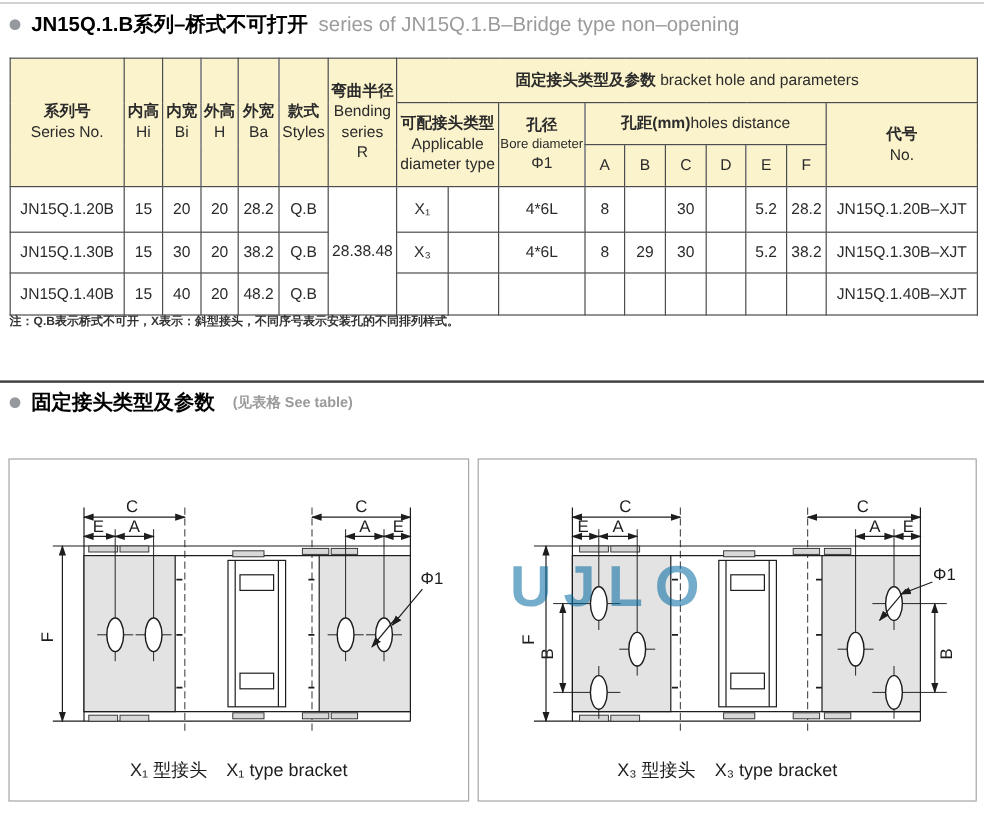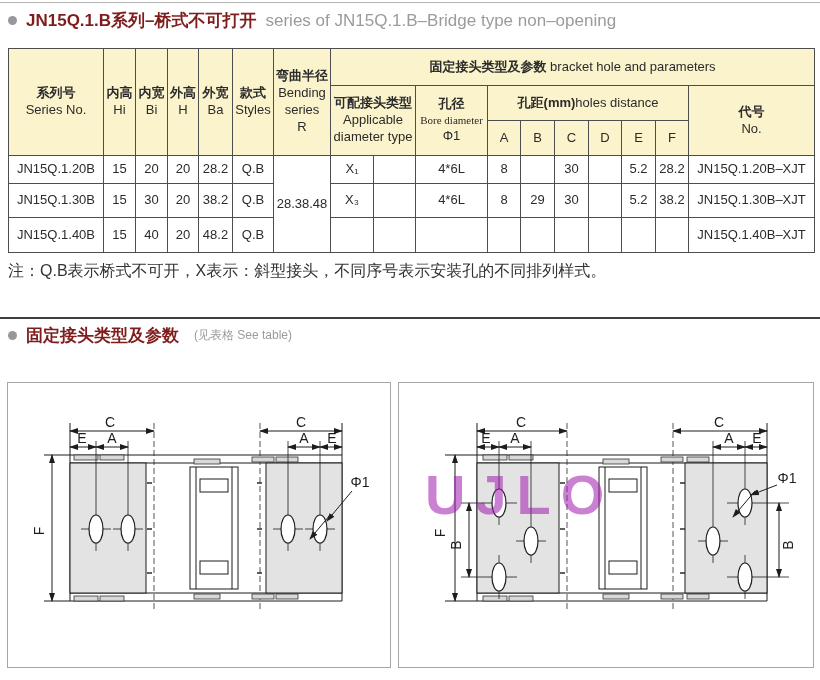--- a/index.html
+++ b/index.html
@@ -5,45 +5,45 @@
   html,body{margin:0;padding:0;background:#fff;}
   .page{position:relative;width:820px;height:680px;background:#ffffff;overflow:hidden;
         font-family:"Liberation Sans","DejaVu Sans",sans-serif;color:#2b2b2b;}
   .hr-top{position:absolute;left:0;top:2px;width:820px;height:1px;background:#b3b3b3;}
   .hr-mid{position:absolute;left:0;top:317px;width:820px;height:2px;background:#3d3d3d;}
 
   .sec-head{position:absolute;left:8px;display:flex;align-items:center;gap:9px;white-space:nowrap;}
   .sec1{top:9px;}
   .sec2{top:324px;}
   .bullet{width:9px;height:9px;border-radius:50%;background:#95989c;flex:0 0 auto;}
-  .t-zh{color:#7f1d1d;font-weight:bold;font-size:17px;}
+  .t-zh{color:#000000;font-weight:bold;font-size:17px;}
   .t-en{color:#9b9b9b;font-size:17px;text-align:right;}
-  .t-hint{color:#9b9b9b;font-size:12px;margin-left:6px;}
+  .t-hint{color:#9b9b9b;font-size:12px;margin-left:6px;font-weight:bold;}
 
   table.spec{position:absolute;left:8px;top:48px;width:806px;border-collapse:collapse;table-layout:fixed;}
   table.spec th,table.spec td{border:1px solid #4d4d4d;padding:0;text-align:center;vertical-align:middle;
         font-size:13px;font-weight:normal;color:#2b2b2b;line-height:1.3;overflow:hidden;}
   table.spec thead th{background:#faf3cc;}
   .ln{display:block;}
   .b{font-weight:bold;}
-  .sm{font-size:11px;font-family:Liberation Serif, serif;}
+  .sm{font-size:11px;}
   td.cell-series{text-align:left;padding-left:7px;}
 
-  .note{position:absolute;left:8px;font-size:16px;color:#333;white-space:nowrap;}
+  .note{position:absolute;left:8px;font-size:10px;color:#333;white-space:nowrap;font-weight:bold;}
   .note1{top:261px;}
   .note2{top:281px;}
 
   .dbox{position:absolute;top:382px;height:284px;background:#fff;border:1px solid #a6a6a6;}
   .dbox1{left:7px;width:382px;}
   .dbox2{left:398px;width:414px;}
   .dcap{position:absolute;left:0;right:0;top:250px;text-align:center;font-size:15px;color:#1d1d1d;}
   .dcap .gap{display:inline-block;width:16px;}
   svg.draw{display:block;}
   svg.draw text{font-size:14px;fill:#1d1d1d;}
-  .wm{position:absolute;left:425px;top:462px;font-size:56px;font-weight:bold;color:#a21caf;
+  .wm{position:absolute;left:425px;top:462px;font-size:48px;font-weight:bold;color:#0369a1;
       opacity:0.55;letter-spacing:10px;pointer-events:none;z-index:4;}
 </style>
 </head>
 <body>
 
 <div class="page">
 
   <div class="hr-top"></div>
 
   <div class="sec-head sec1">
@@ -131,21 +131,21 @@
       <tr style="height:35px">
         <th>A</th>
         <th>B</th>
         <th>C</th>
         <th>D</th>
         <th>E</th>
         <th>F</th>
       </tr>
     </thead>
     <tbody>
-      <tr style="height:28px">
+      <tr style="height:38px">
         <td class="cell-series">JN15Q.1.20B</td>
         <td>15</td>
         <td>20</td>
         <td>20</td>
         <td>28.2</td>
         <td>Q.B</td>
         <td rowspan="3">28.38.48</td>
         <td>X₁</td>
         <td></td>
         <td>4*6L</td>
@@ -294,20 +294,23 @@
         <text x="102" y="44">C</text>
         <text x="293" y="44">C</text>
         <text x="74" y="60">E</text>
         <text x="104" y="60">A</text>
         <text x="296" y="60">A</text>
         <text x="324" y="60">E</text>
         <text transform="translate(36,148) rotate(-90)">F</text>
         <text x="352" y="104">Φ1</text>
       </g>
     </svg>
+    <div class="dcap">
+      <span>X₁ 型接头</span><span class="gap"></span><span>X₁ type bracket</span>
+    </div>
   </div>
 
   <div class="dbox dbox2">
     <svg class="draw" width="414" height="244" viewBox="0 0 414 244">
       <defs>
         <marker id="m3" markerWidth="9" markerHeight="8" refX="8" refY="3" orient="auto-start-reverse" markerUnits="userSpaceOnUse" viewBox="0 0 9 6">
           <path d="M0,0 L9,3 L0,6 Z" fill="#1d1d1d"></path>
         </marker>
       </defs>
       <g stroke="#555" stroke-width="1" stroke-dasharray="6,3">
@@ -394,17 +397,20 @@
         <text x="87" y="60">E</text>
         <text x="116" y="60">A</text>
         <text x="330" y="60">A</text>
         <text x="358" y="60">E</text>
         <text transform="translate(46,150) rotate(-90)">F</text>
         <text transform="translate(62,162) rotate(-90)">B</text>
         <text transform="translate(394,162) rotate(-90)">B</text>
         <text x="388" y="100">Φ1</text>
       </g>
     </svg>
+    <div class="dcap">
+      <span>X₃ 型接头</span><span class="gap"></span><span>X₃ type bracket</span>
+    </div>
   </div>
 
   <div class="wm">UJLO</div>
 
 </div>
 
 </body></html>

